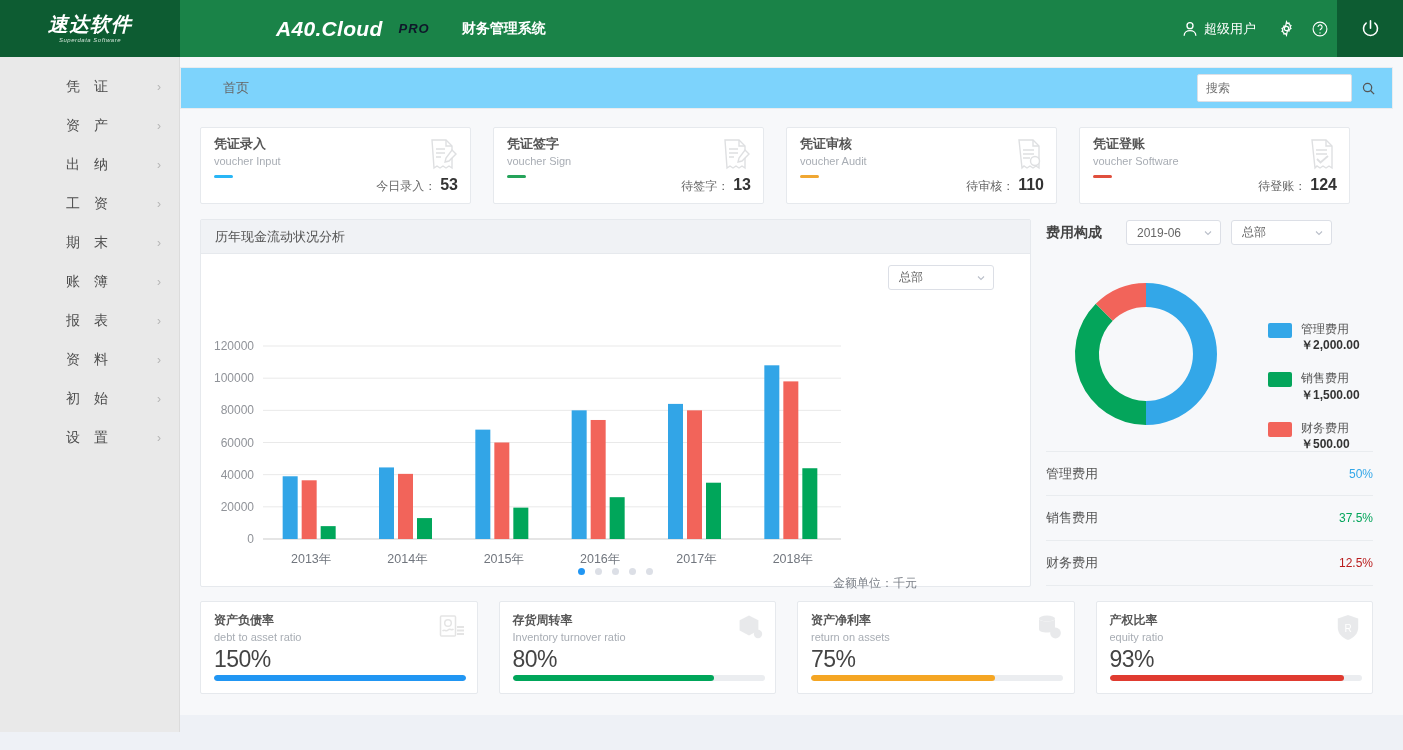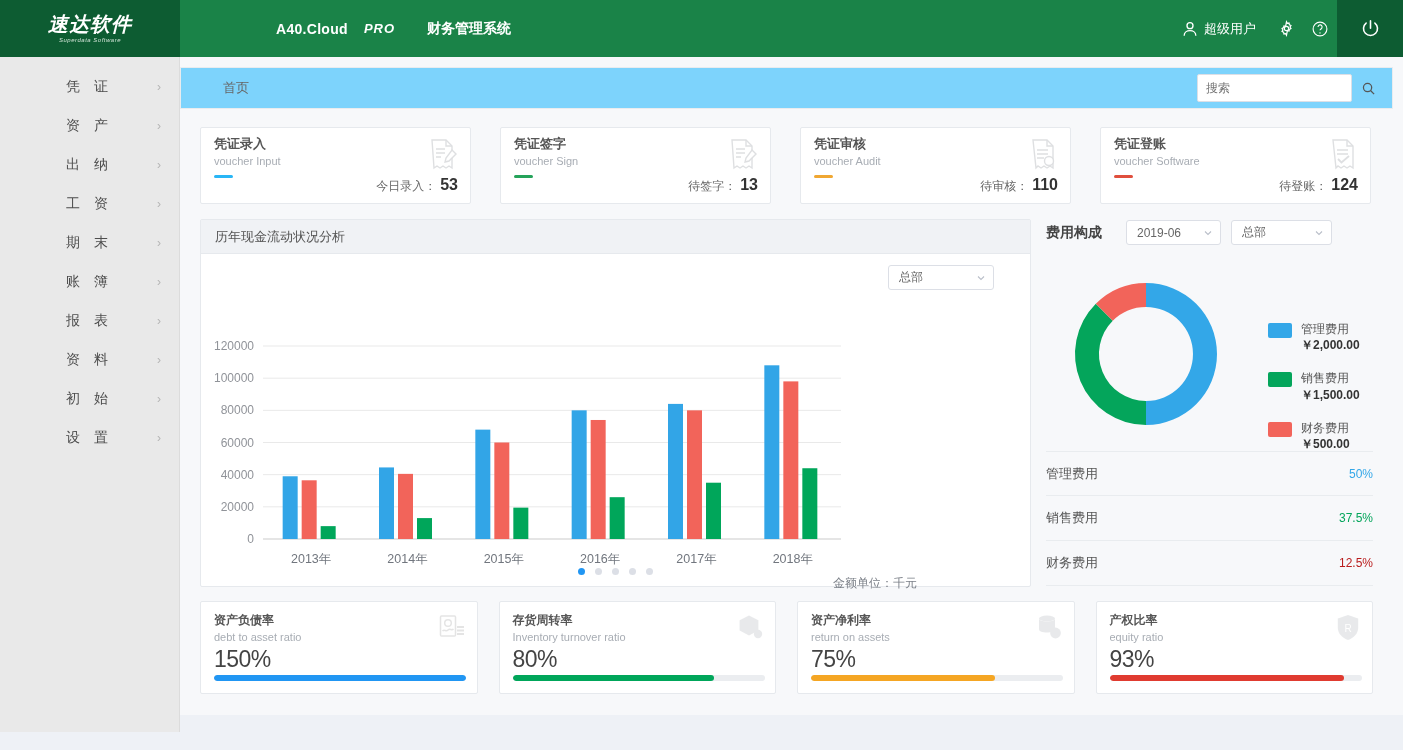--- a/index.html
+++ b/index.html
@@ -9,41 +9,41 @@
     background:#eef1f6;
     color:#333;
     font-size:13px;
   }
   
   #header { position:absolute; top:0; left:0; width:1403px; height:57px; background:#1a8348; display:flex; align-items:center;gap:12px; }
   #logo-block { width:180px; height:57px; background:#0d5c32; display:flex; flex-direction:column; align-items:center; justify-content:center; }
   #logo-cn { color:#fff; font-size:20px; font-weight:bold; font-style:italic; letter-spacing:1px; font-family:"DejaVu Sans", sans-serif; line-height:1; }
   #logo-en { color:#cfe3d5; font-size:6px; font-style:italic; letter-spacing:.5px; margin-top:3px; transform:scaleY(.9); }
   #brand { display:flex; align-items:center; margin-left:84px; gap:0; }
-  #brand-main { color:#fff; font-size:14px; font-weight:bold; letter-spacing:.3px; }
-  #brand-pro { color:#ffffff; font-size:13px; font-weight:bold; font-style:italic; margin-left:16px; letter-spacing:1px; }
+  #brand-main { color:#fff; font-size:21px; font-weight:bold; font-style:italic; letter-spacing:.3px; }
+  #brand-pro { color:#0f172a; font-size:13px; font-weight:bold; font-style:italic; margin-left:16px; letter-spacing:1px; }
   #brand-sys { color:#fff; font-size:14px; font-weight:bold; margin-left:32px; }
   #header-right { margin-left:auto; display:flex; align-items:center; height:44px; }
   #header-right .hr-item { display:flex; align-items:center; color:#fff; padding:0 8px; height:57px; }
   #user-name { font-size:13px; color:#fff; margin-left:4px; margin-right:6px; }
   #power-wrap { width:66px; height:57px; background:#0d5c32; display:flex; align-items:center; justify-content:center; }
   .ico { display:inline-block; line-height:0; }
   
   #sidebar { position:absolute; left:0; top:57px; width:180px; height:675px; background:#e9e9e9; border-right:1px solid #dcdcdc; }
   .side-item { height:39px; display:flex; align-items:center; padding:0 18px 0 0; cursor:pointer; }
   .side-label { flex:1; text-align:center; font-size:14px; color:#4d4d4d; letter-spacing:5px; padding-left:22px; }
   .side-chev { color:#b5b5b5; font-size:12px; }
   
   #content { position:absolute; left:180px; top:57px; width:1223px; height:658px; background:#f7f8fa; padding:0; }
   #crumbbar { position:absolute; left:180px; top:67px; width:1213px; height:42px; background:#7dd3fc; border:1px solid #e9ecef; display:flex; align-items:center; }
   #crumb { margin-left:42px; font-size:13px; color:#666; }
   #searchbox { margin-left:auto; margin-right:40px; width:155px; height:28px; border:1px solid #dcdfe6; border-radius:2px; display:flex; align-items:center; padding:0 8px; background:#fff; }
   #search-input { border:none; outline:none; flex:1; font-size:12px; color:#888; font-family:inherit; background:transparent; }
   
-  .stat-row { position:absolute; left:200px; top:127px; width:1173px; height:77px; display:flex; gap:29px; }
+  .stat-row { position:absolute; left:200px; top:127px; width:1173px; height:77px; display:flex; gap:22px; }
   .stat-card { width:271px; height:77px; background:#fff; border:1px solid #e6e9ed; border-radius:2px; position:relative; padding:9px 12px 0 13px; }
   .stat-title { font-size:13px; color:#555; font-weight:bold; line-height:1.1; }
   .stat-sub { font-size:11px; color:#a8adb4; margin-top:4px; }
   .stat-dash { width:19px; height:3px; margin-top:8px; border-radius:2px; }
   .stat-foot { position:absolute; right:12px; bottom:8px; font-size:12px; color:#666; }
   .stat-foot b { font-size:16px; color:#333; margin-left:4px; }
   .stat-icon { position:absolute; right:12px; top:10px; opacity:.28; }
   
   #chart-panel { position:absolute; left:200px; top:219px; width:831px; height:368px; background:#fff; border:1px solid #e6e9ed; border-radius:2px; }
   #chart-head { height:34px; background:#f0f2f5; border-bottom:1px solid #e6e9ed; display:flex; align-items:center; padding-left:14px; }

